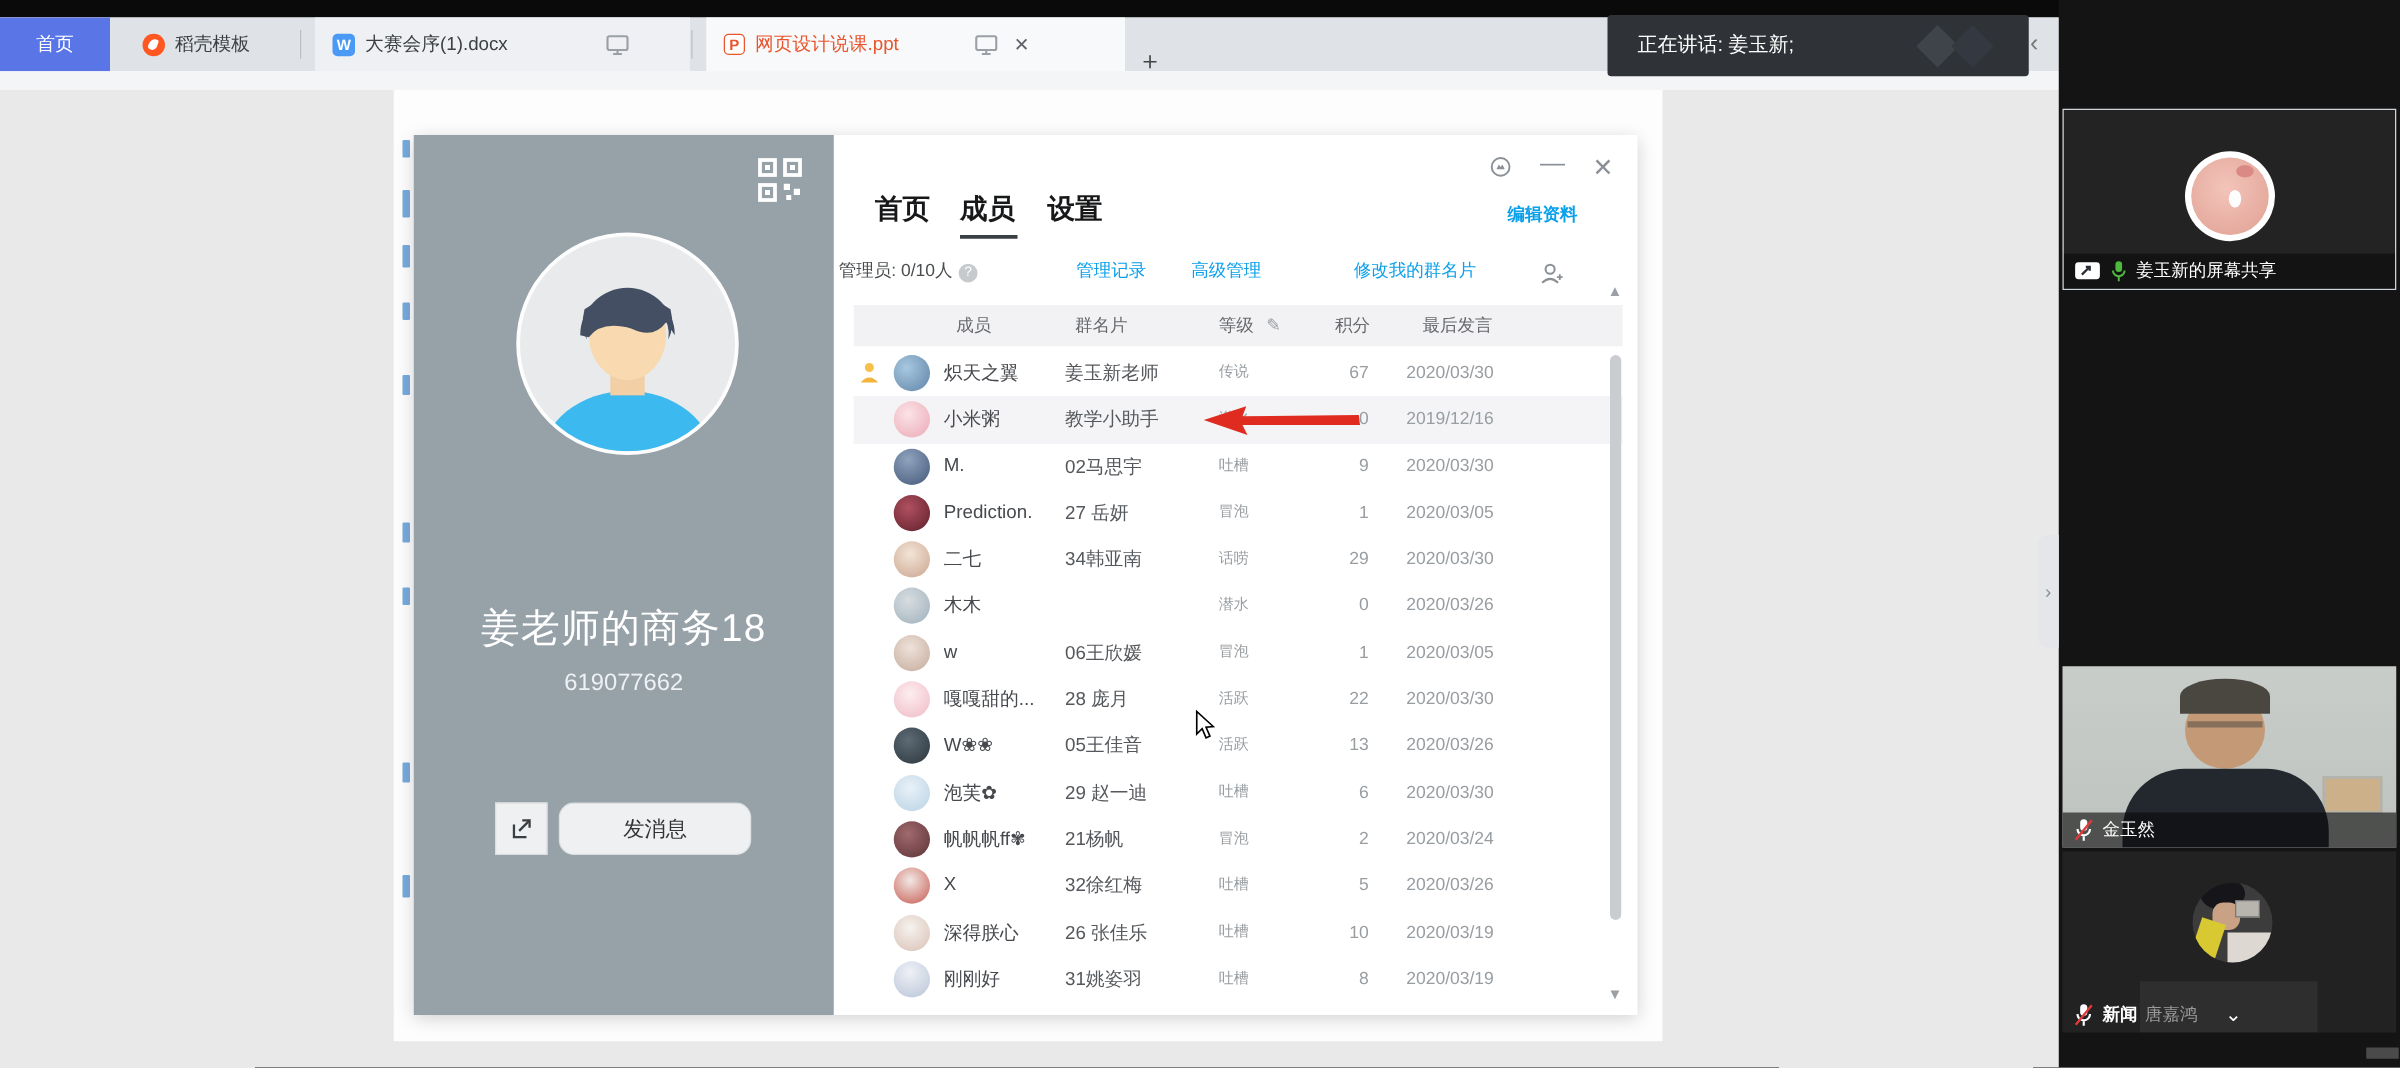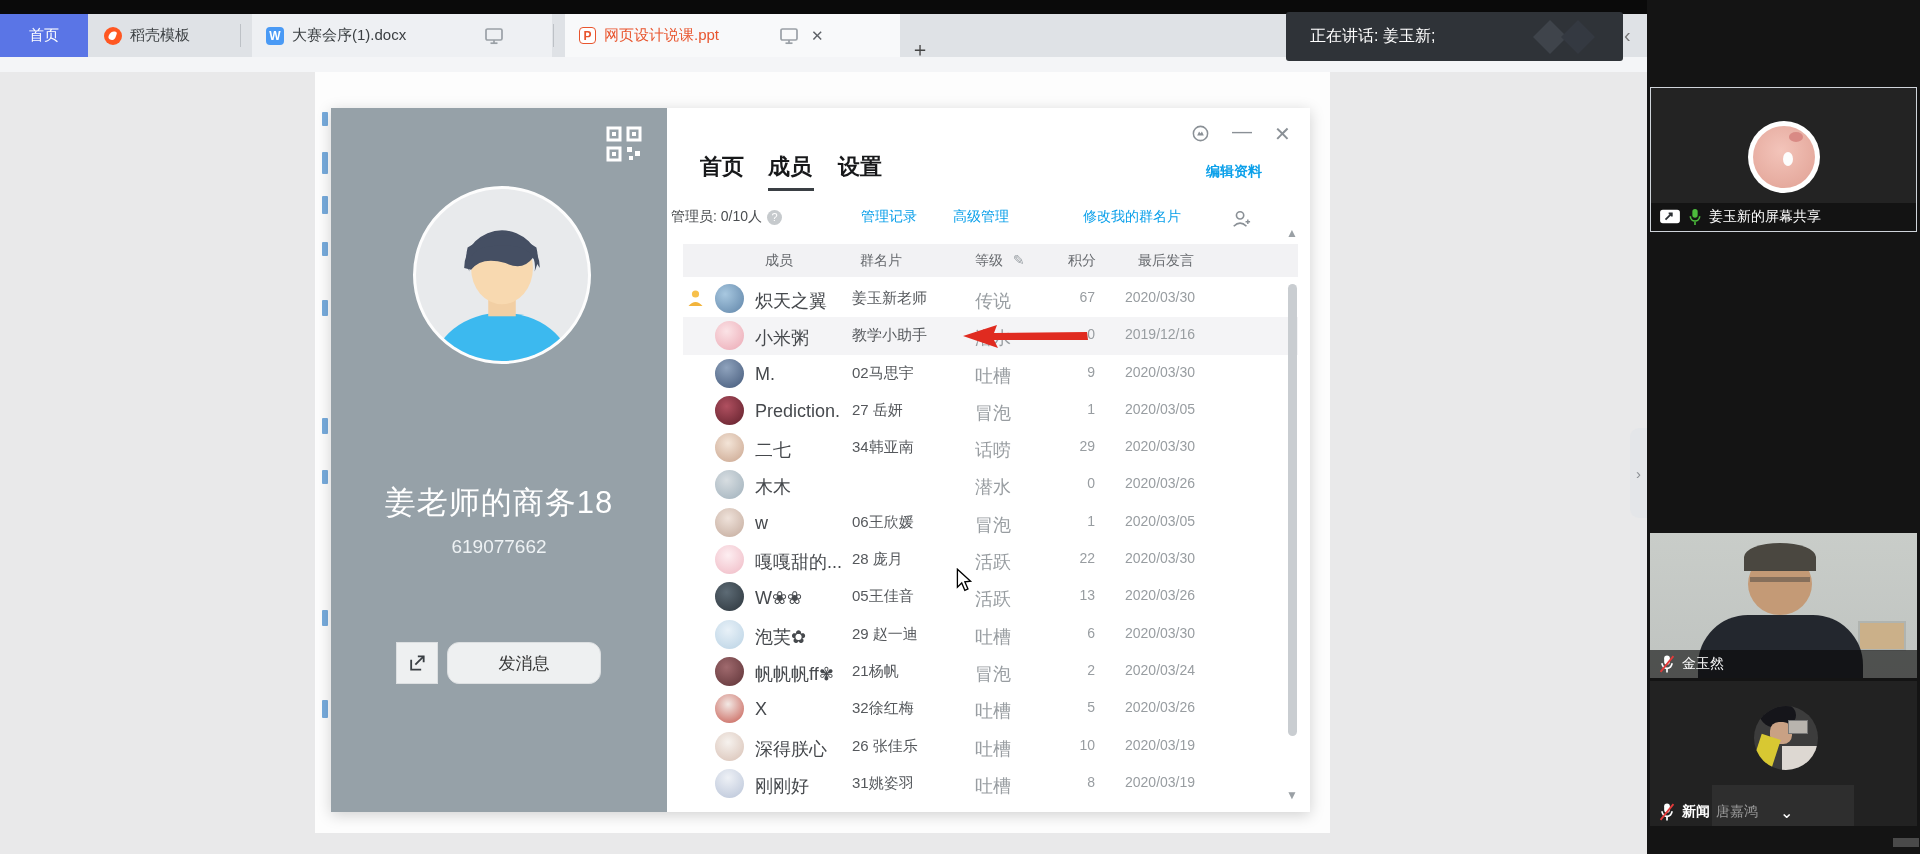--- a/index.html
+++ b/index.html
@@ -40,23 +40,23 @@
   .bluelink{color:#0ba0ea;}
   .adminrow{position:absolute;left:340px;top:100px;width:610px;height:24px;font-size:14px;color:#4a4d50;}
   .helpcirc{display:inline-block;width:15px;height:15px;border-radius:50%;background:#c6cacd;color:#fff;font-size:11px;text-align:center;line-height:15px;margin-left:5px;}
   .thead{position:absolute;left:352px;top:136px;width:615px;height:33px;background:#f2f2f4;font-size:14px;color:#66696d;}
   .th{position:absolute;top:8px;}
   .rows{position:absolute;left:352px;top:172px;width:615px;}
   .mrow{position:relative;height:37.3px;}
   .mrow.hl{background:#f4f4f6;}
   .mav{position:absolute;left:32px;top:4px;width:29px;height:29px;border-radius:50%;}
   .owner-ico{position:absolute;left:4px;top:9px;}
-  .mname{position:absolute;left:72px;top:9px;font-size:18px;color:#46494d;max-width:94px;white-space:nowrap;overflow:hidden;}
+  .mname{position:absolute;left:72px;top:9px;font-size:15px;color:#46494d;max-width:94px;white-space:nowrap;overflow:hidden;}
   .mcard{position:absolute;left:169px;top:9px;font-size:15px;color:#55585c;}
-  .mlevel{position:absolute;left:292px;top:9px;font-size:18px;color:#989da1;}
+  .mlevel{position:absolute;left:292px;top:9px;font-size:12px;color:#989da1;}
   .mpts{position:absolute;left:352px;top:9px;width:60px;text-align:right;font-size:14px;color:#989da1;}
   .mdate{position:absolute;left:442px;top:9px;font-size:14px;color:#989da1;}
   .red-arrow{position:absolute;left:278px;top:6px;}
   .vscroll{position:absolute;left:957px;top:176px;width:9px;height:452px;background:#c9cdd1;border-radius:5px;}
   .scrollcaret{position:absolute;left:955px;font-size:12px;color:#9aa0a5;}
   
   .sidebar{left:1647px;top:0;width:273px;height:854px;background:#141414;}
   .tile{position:absolute;left:3px;width:267px;background:#232323;overflow:hidden;}
   .tilelabel{position:absolute;left:0;bottom:0;width:100%;height:28px;background:rgba(10,10,10,.62);display:flex;align-items:center;color:#fff;font-size:14px;}
   .micwrap{margin:0 6px 0 8px;flex:0 0 auto;display:flex;}
@@ -67,21 +67,21 @@
 <body>
 
 <div class="stage">
 
   <div class="abs topblack"></div>
 
   <div class="abs tabbar">
     <div class="tab tab-home">
       <span>首页</span>
     </div>
-    <div class="tab" style="left:104px;width:134px;font-family:Liberation Serif, serif;">
+    <div class="tab" style="left:114px;width:134px;font-family:Liberation Serif, serif;">
       <span class="ticon leaficon"></span>
       <span>稻壳模板</span>
     </div>
     <div class="tab-sep" style="left:240px;"></div>
     <div class="tab" style="left:252px;width:300px;background:#eef0f3;padding-left:14px;box-sizing:border-box;">
       <span class="ticon docicon">W</span>
       <span>大赛会序(1).docx</span>
       <svg class="monico" width="20" height="18" viewBox="0 0 20 18" style="margin-left:78px;">
         <rect x="2" y="2" width="16" height="11" rx="1.5" fill="none" stroke="#9aa0a6" stroke-width="1.7"></rect>
         <line x1="10" y1="13" x2="10" y2="16" stroke="#9aa0a6" stroke-width="1.7"></line>

